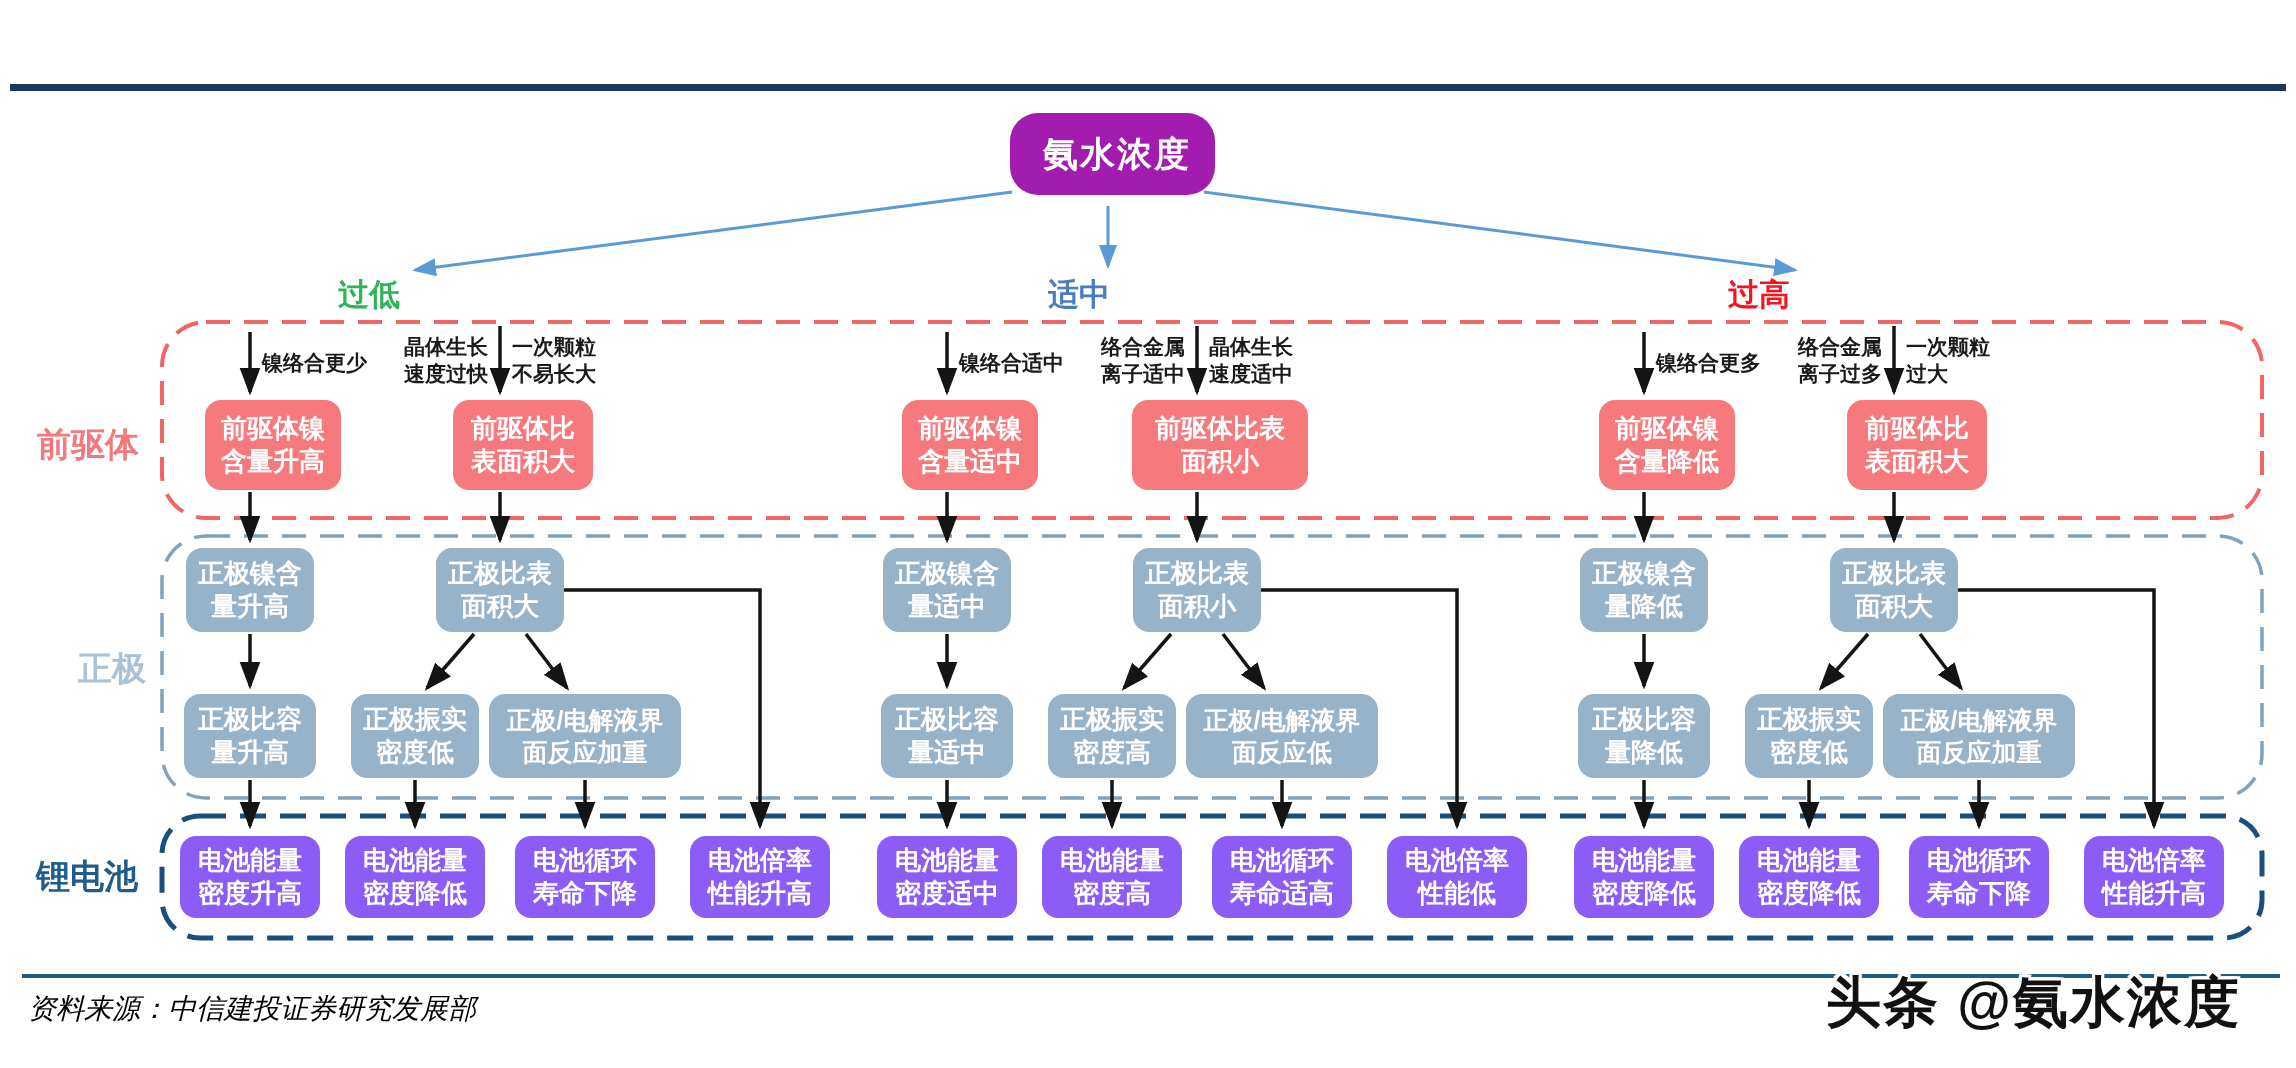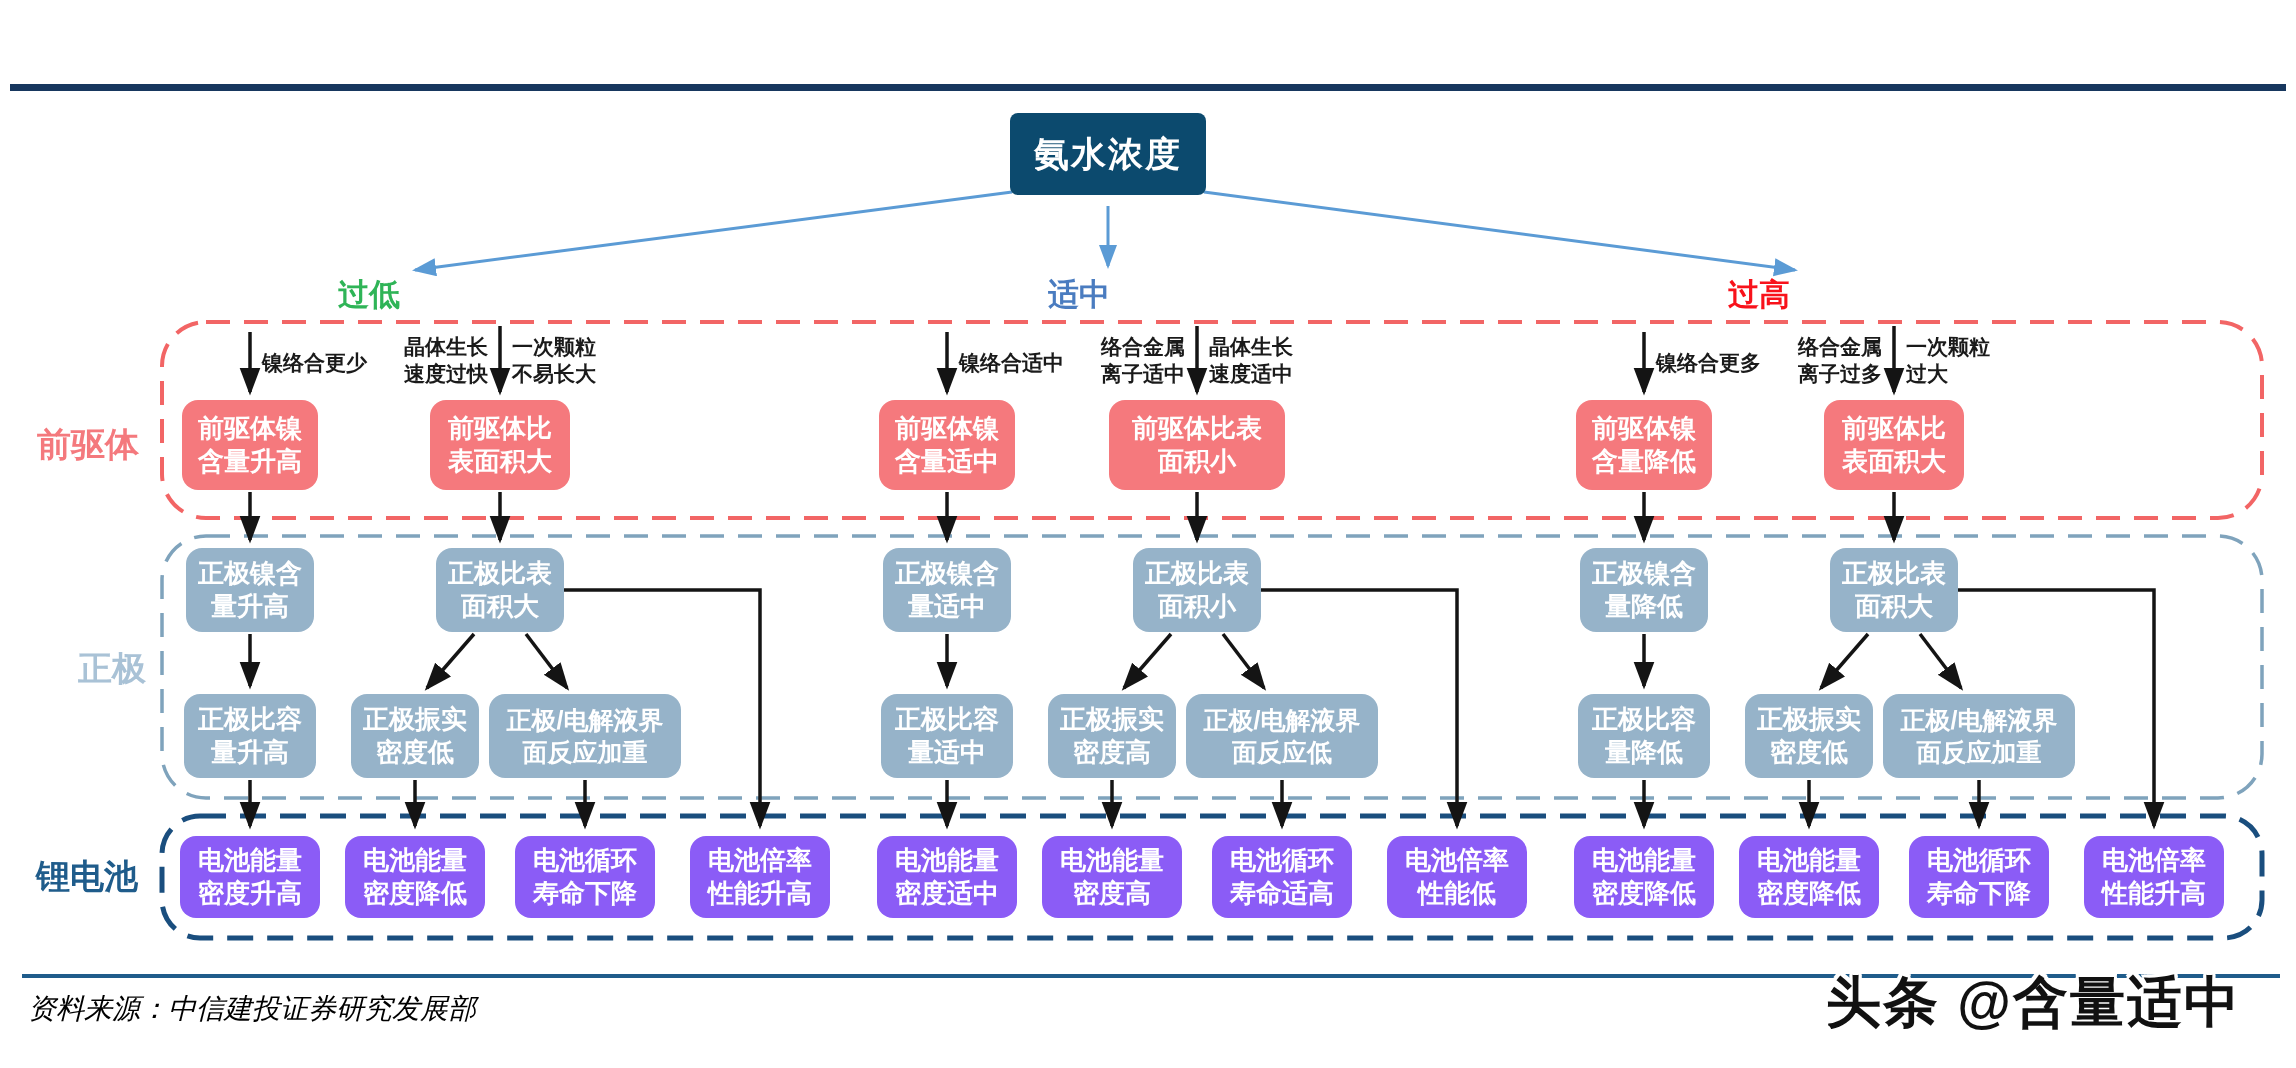--- a/index.html
+++ b/index.html
@@ -8,24 +8,24 @@
 
   
   #title{position:absolute;left:14px;top:16px;font-size:32px;font-weight:700;color:#000;
          letter-spacing:1px;white-space:pre;}
   #title-rule{position:absolute;left:10px;top:84px;width:2276px;height:7px;background:#17375E;}
 
   
   .node{position:absolute;display:flex;align-items:center;justify-content:center;
         text-align:center;color:#fff;font-weight:700;white-space:pre-line;
         border-radius:16px;font-size:26px;line-height:1.28;z-index:2;}
-  .pink {background:#F5797D;}
+  .pink {background:#F5797D;margin-left:23px;}
   .steel{background:#96B3C9;}
   .navy {background:#8b5cf6;}
-  .root {background:#0c4a6e;font-size:35px;border-radius:8px;letter-spacing:2px;}
+  .root {background:#a21caf;font-size:35px;border-radius:28px;letter-spacing:2px;padding-left:9px;}
 
   
   .blabel{position:absolute;top:274px;width:120px;text-align:left;font-size:31px;
           font-weight:700;z-index:2;}
   .bl-low {color:#2FB457;}
   .bl-mid {color:#4A7CC0;}
   .bl-high{color:#F8121B;}
   .alabel{position:absolute;font-weight:700;color:#1A1A1A;font-size:21px;line-height:1.3;
           white-space:pre-line;z-index:2;}
   .alabel.r{width:112px;text-align:right;}
@@ -200,15 +200,15 @@
 密度降低</div>
   <div class="node navy" style="left:1739px;top:836px;width:140px;height:82px">电池能量
 密度降低</div>
   <div class="node navy" style="left:1909px;top:836px;width:140px;height:82px">电池循环
 寿命下降</div>
   <div class="node navy" style="left:2084px;top:836px;width:140px;height:82px">电池倍率
 性能升高</div>
 
   <div id="footer-rule"></div>
   <div id="source">资料来源：中信建投证券研究发展部</div>
-  <div id="watermark">头条 @含量适中</div>
+  <div id="watermark">头条 @氨水浓度</div>
 
 </div>
 
 </body></html>

